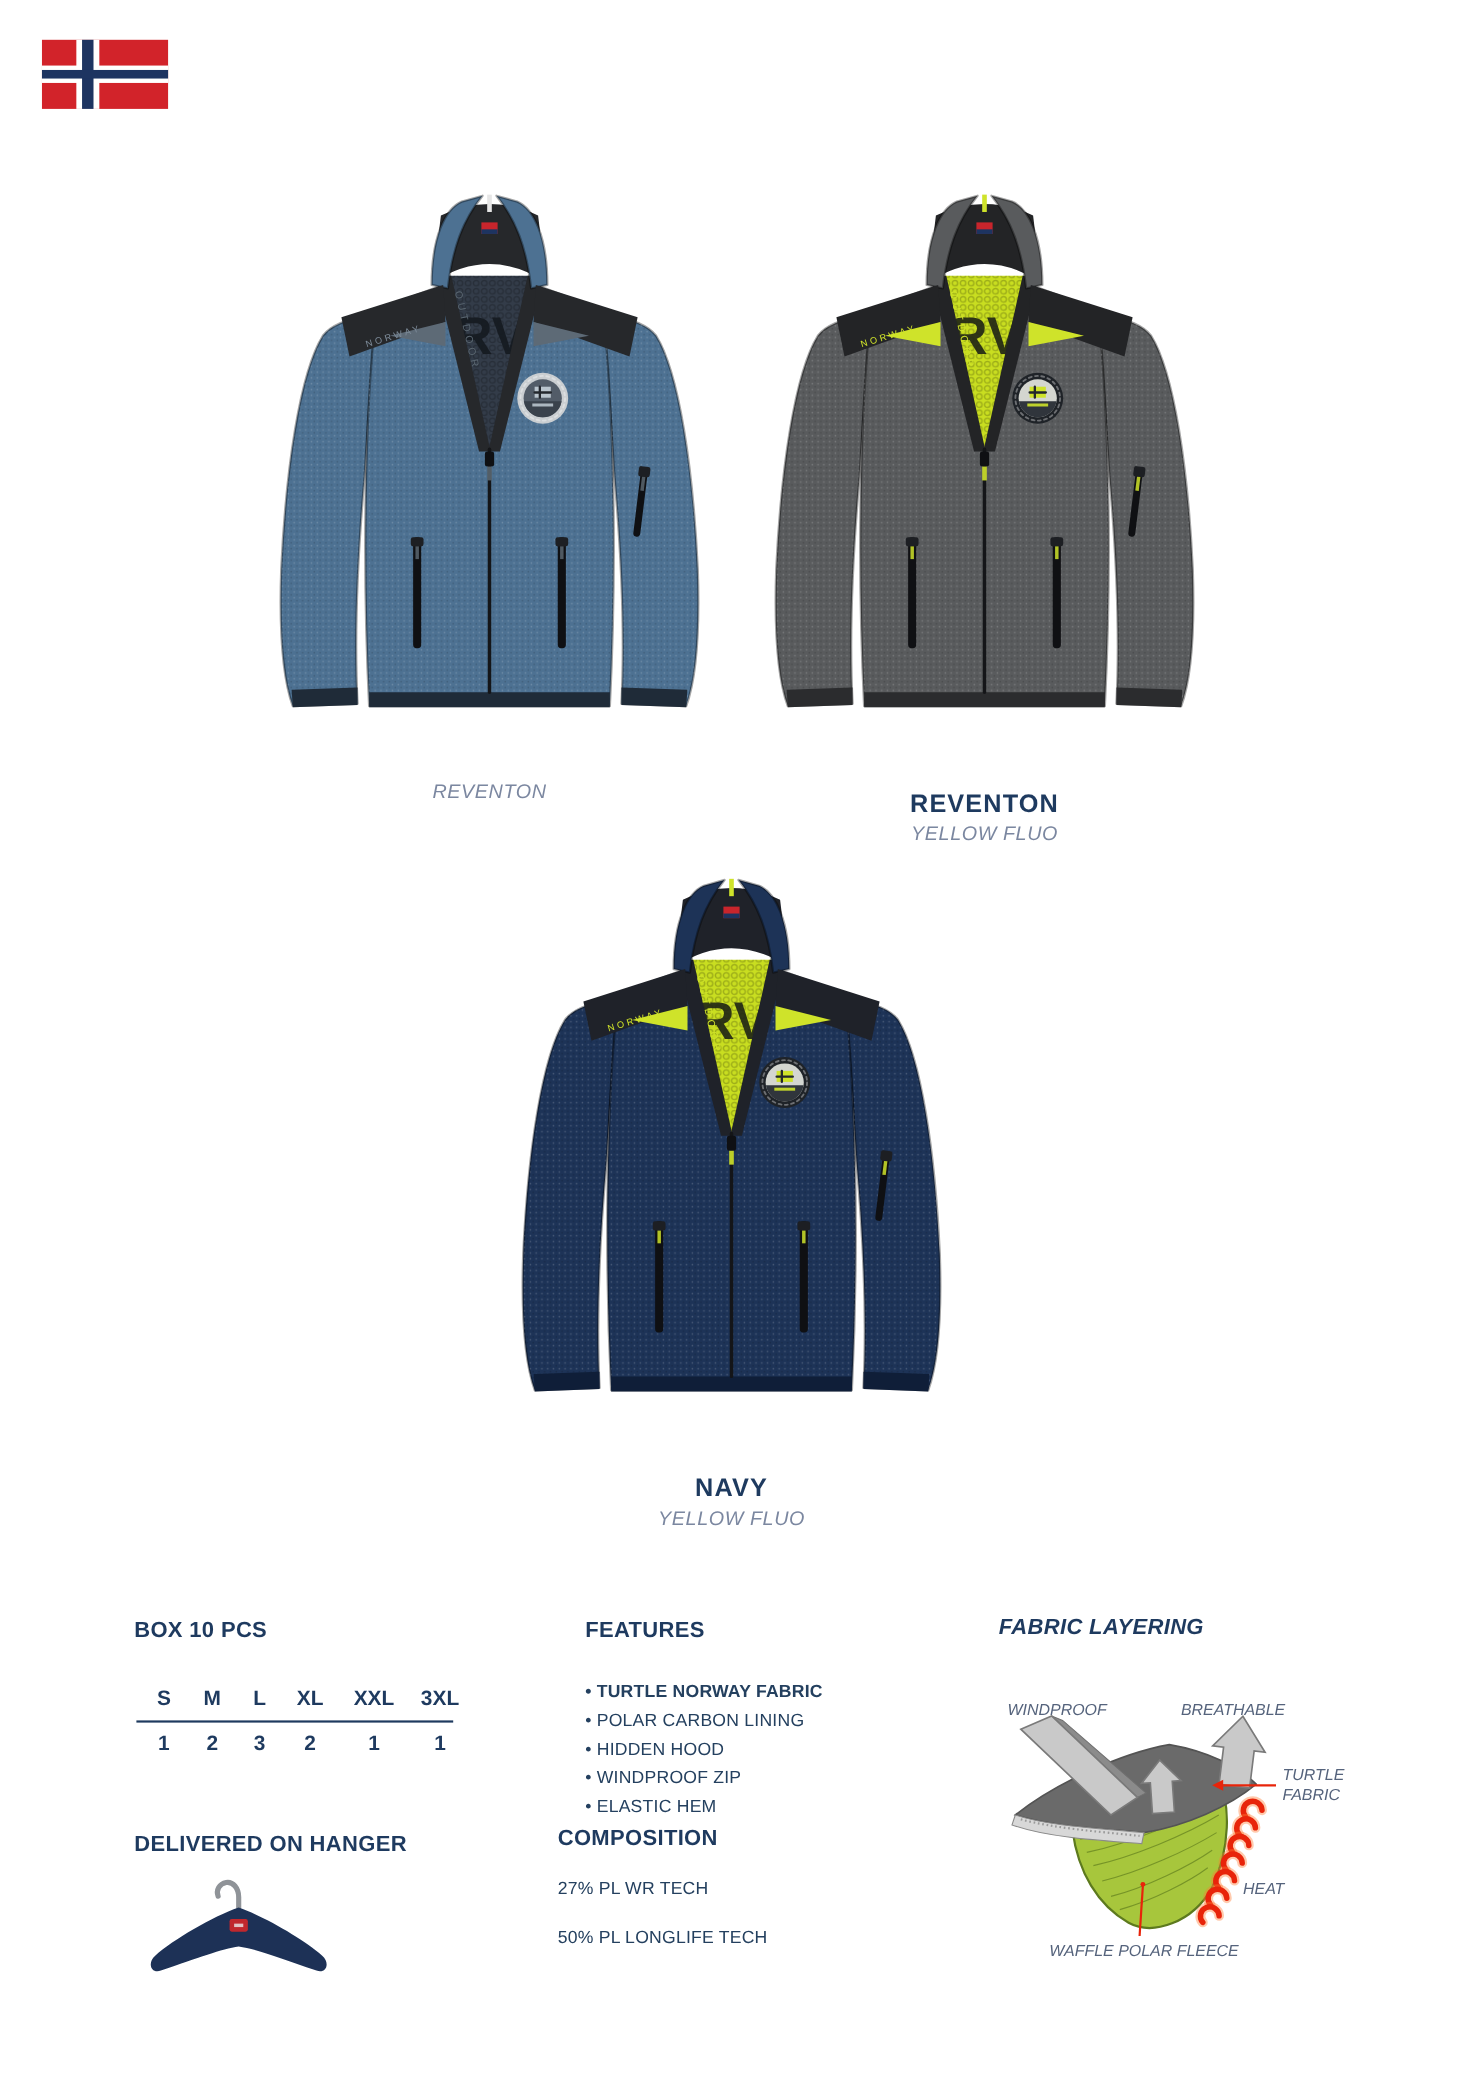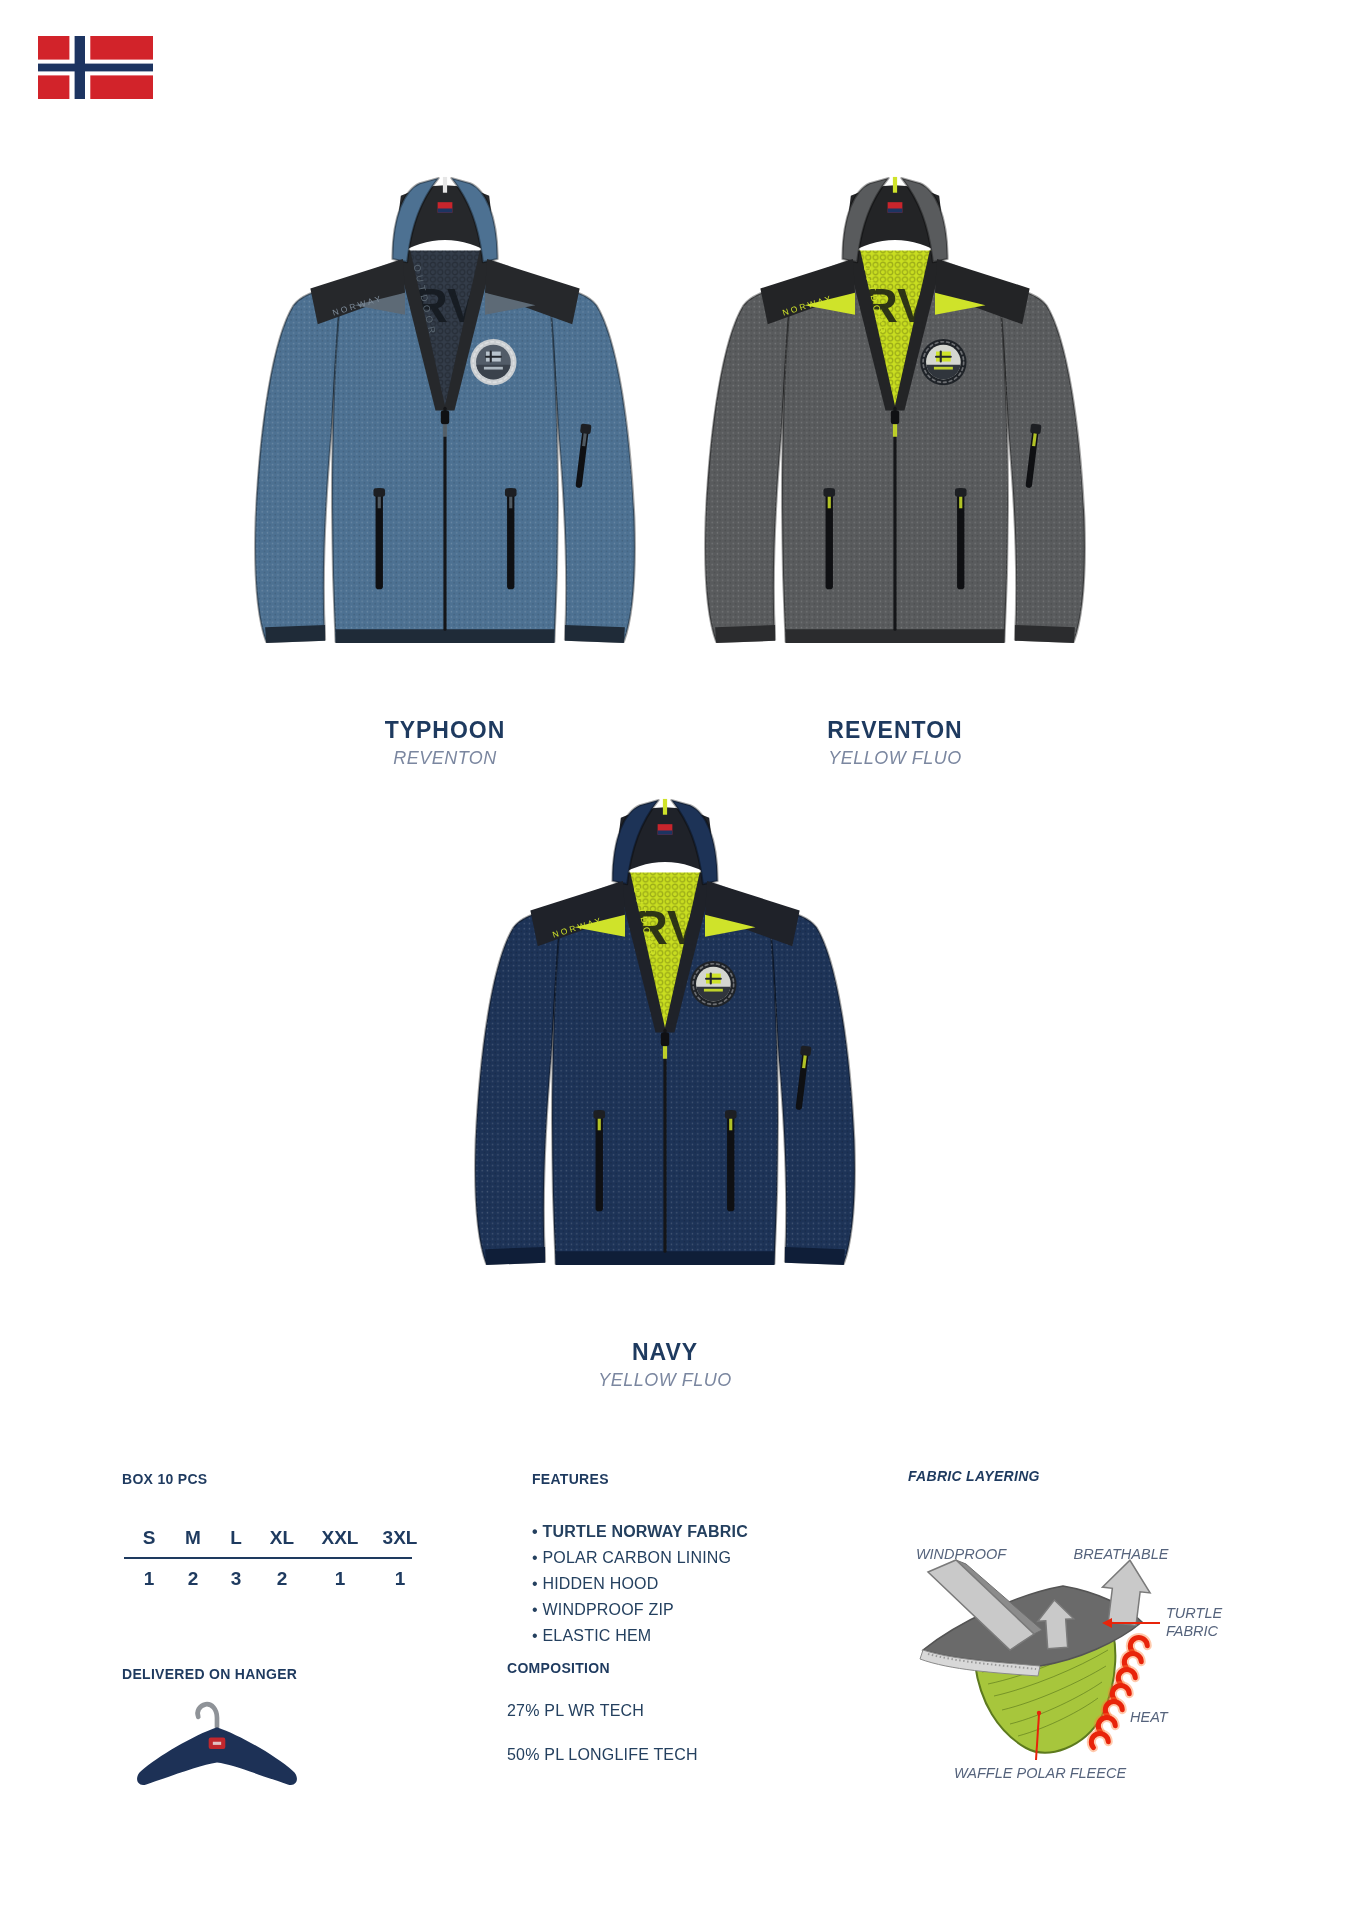--- a/index.html
+++ b/index.html
@@ -9,21 +9,21 @@
   .flag{left:38px;top:36px;width:115px;height:63px;}
   
   .card{position:absolute;width:480px;text-align:center;}
   .card svg.jacket{width:400px;height:547px;display:block;margin:0 auto;}
   .card1{left:205px;top:158px;}
   .card2{left:655px;top:158px;}
   .card3{left:425px;top:780px;}
   .pname{font-size:23px;font-weight:bold;color:#1e3a5f;letter-spacing:1px;margin-top:12px;}
   .pvariant{font-size:18px;font-style:italic;color:#7b87a0;margin-top:4px;letter-spacing:0.5px;}
   
-  .h1{font-size:14px;font-weight:bold;color:#1e3a5f;letter-spacing:0.3px;}
+  .h1{font-size:20px;font-weight:bold;color:#1e3a5f;letter-spacing:0.3px;}
   .box-block{left:122px;top:1471px;width:330px;}
   .size-row{display:flex;margin-top:40px;margin-left:6px;}
   .size-row .cell{font-size:19px;font-weight:bold;color:#1e3a5f;text-align:center;}
   .c1{width:42px;}.c2{width:46px;}.c3{width:40px;}.c4{width:52px;}.c5{width:64px;}.c6{width:56px;}
   .size-line{border-top:2px solid #1e3a5f;width:288px;margin:8px 0 0 2px;}
   .qty-row{display:flex;margin-top:9px;margin-left:6px;}
   .qty-row .cell{font-size:19px;font-weight:bold;color:#1e3a5f;text-align:center;}
   .features-block{left:532px;top:1471px;width:330px;}
   .feat-list{margin-top:36px;}
   .feat-item{font-size:16px;color:#24405f;margin-bottom:8px;letter-spacing:0.2px;}
@@ -106,21 +106,20 @@
         <circle r="16.5" fill="#525c68"></circle>
         <path d="M-16.3,2.5 A16.5,16.5 0 0 0 16.3,2.5 Z" fill="#3a424c"></path>
         <rect x="-7" y="-10" width="14" height="9.5" fill="#b9c4cd"></rect>
         <line x1="-7" y1="-5" x2="7" y2="-5" stroke="#23272d" stroke-width="2"></line>
         <line x1="-2.5" y1="-10" x2="-2.5" y2="-0.5" stroke="#23272d" stroke-width="2"></line>
         <rect x="-9" y="4.5" width="18" height="2.6" opacity="0.9" fill="#b9c4cd"></rect>
         <circle r="19.3" fill="none" stroke="#ffffff" stroke-opacity="0.35" stroke-width="1.6" stroke-dasharray="2.5,3"></circle>
       </g>
     </g>
   </svg>
-  <div class="pname">TYPHOON</div>
   <div class="pvariant">REVENTON</div>
 </div>
 
 <div class="card card2">
   <svg class="jacket" viewBox="0 0 380 520">
     <defs>
       <pattern id="p1dots" width="5" height="5" patternUnits="userSpaceOnUse">
         <circle cx="1.2" cy="1.4" r="0.7" fill="#fff" opacity="0.18"></circle>
         <circle cx="3.6" cy="3.9" r="0.7" fill="#000" opacity="0.15"></circle>
       </pattern>

